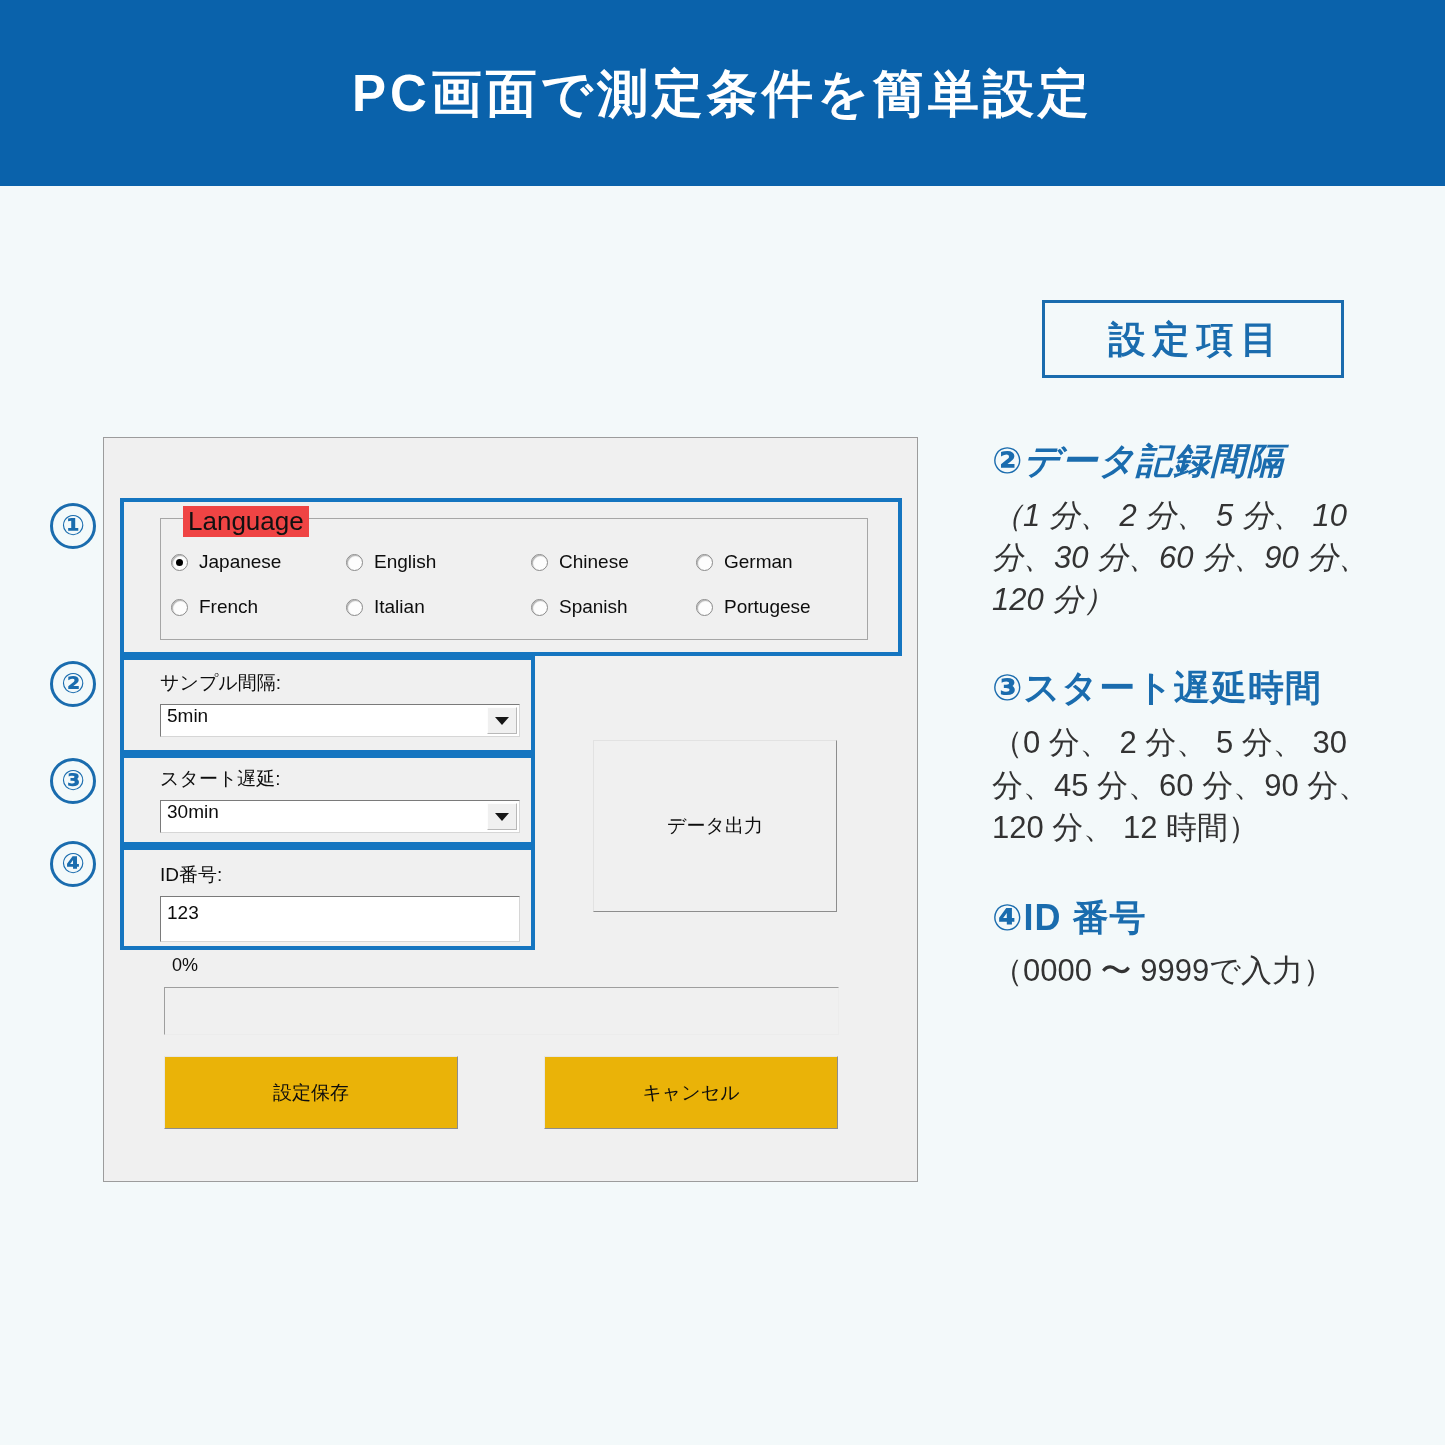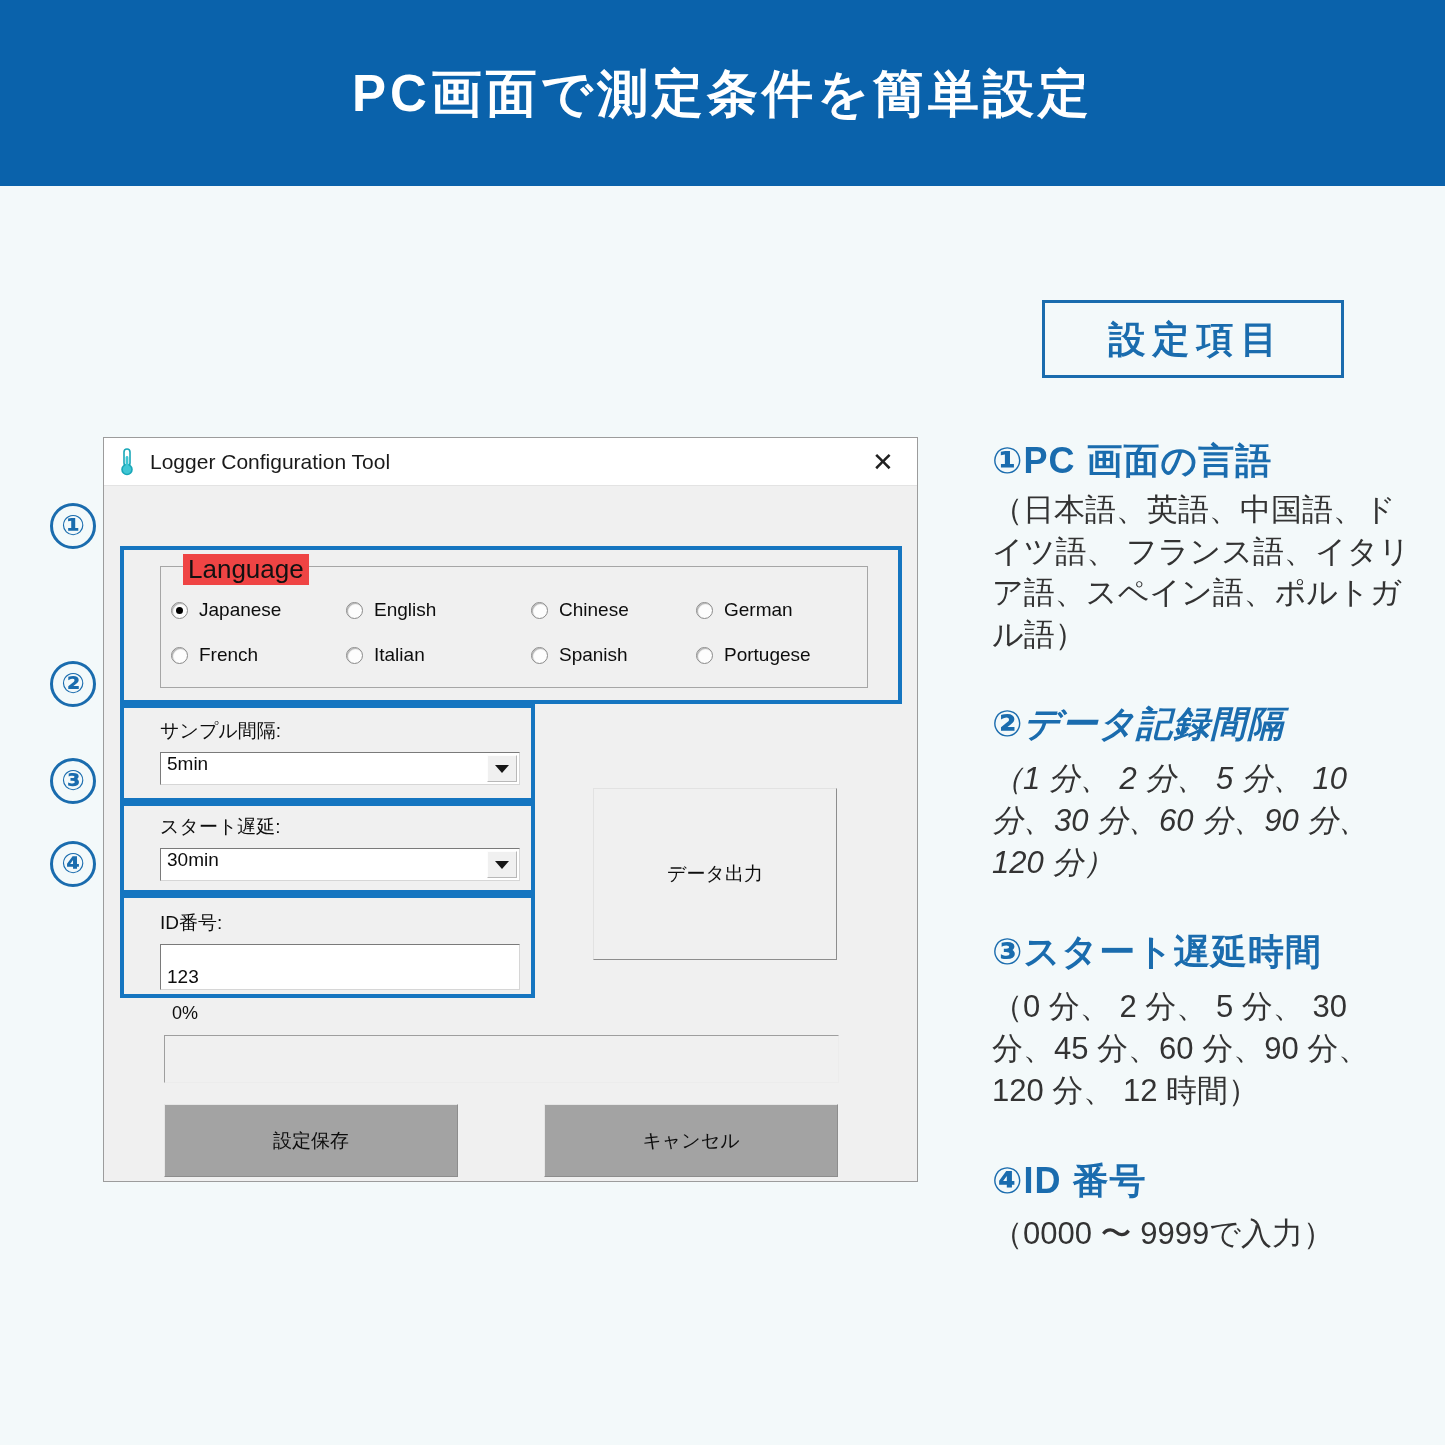--- a/index.html
+++ b/index.html
@@ -221,21 +221,21 @@
     border-top: 8px solid #161616;
   }
   .textbox {
     height: 46px;
     background: #ffffff;
     border: 1px solid #7a7a7a;
     border-right-color: #d6d6d6;
     border-bottom-color: #d6d6d6;
     display: flex;
     align-items: flex-start;
-    padding: 21px 0 0 6px;
+    padding: 5px 0 0 6px;
     cursor: text;
   }
   .textbox span {
     font-size: 19px;
     color: #0d0d0d;
     font-family: "Liberation Sans", sans-serif;
   }
 
   
   #btn-output {
@@ -267,21 +267,21 @@
     background: #f0f0f0;
     border: 1px solid #9e9e9e;
     border-right-color: #ececec;
     border-bottom-color: #ececec;
   }
 
   
   .btn-bottom {
     position: absolute;
     height: 73px;
-    background: #a3a3a3;
+    background: #eab308;
     border: 1px solid #e6e6e6;
     border-right-color: #8d8d8d;
     border-bottom-color: #8d8d8d;
     display: flex; align-items: center; justify-content: center;
     font-size: 19px; color: #0d0d0d;
     font-family: "Liberation Sans", sans-serif;
     cursor: pointer;
   }
   #btn-save   { left: 60px;  top: 618px; width: 294px; }
   #btn-cancel { left: 440px; top: 618px; width: 294px; text-align: right; }
@@ -340,31 +340,20 @@
   <div id="header-title">PC画面で測定条件を簡単設定</div>
 </div>
 
 <div class="marker" id="marker-1">①</div>
 <div class="marker" id="marker-2">②</div>
 <div class="marker" id="marker-3">③</div>
 <div class="marker" id="marker-4">④</div>
 
 <div id="dialog">
 
-  <div id="dialog-titlebar">
-    <span id="thermo-icon">
-      <svg width="22" height="30" viewBox="0 0 22 30" xmlns="http://www.w3.org/2000/svg">
-        <rect x="8" y="2" width="6" height="17" rx="3" fill="#ffffff" stroke="#19a7b8" stroke-width="1.6"></rect>
-        <circle cx="11" cy="22.5" r="5" fill="#3fc6d4" stroke="#19a7b8" stroke-width="1.6"></circle>
-        <rect x="9.6" y="9" width="2.8" height="12" rx="1.4" fill="#3fc6d4"></rect>
-      </svg>
-    </span>
-    <span id="dialog-title-text">Logger Configuration Tool</span>
-    <span id="dialog-close">✕</span>
-  </div>
 
   <div id="dialog-body">
 
     <div id="language-group">
       <span id="language-legend">Language</span>
 
       <div class="radio-row" id="radio-row-2">
         <label class="radio-item">
           <span class="radio-dot"></span>
           <span class="radio-label">French</span>
@@ -445,24 +434,20 @@
 
   </div>
 </div>
 
 <div id="right-col">
 
   <div id="settings-badge">
     <span id="settings-badge-text">設定項目</span>
   </div>
 
-  <div class="item-block" id="item-1">
-    <div class="item-title">①PC 画面の言語</div>
-    <div class="item-desc">（日本語、英語、中国語、ドイツ語、 フランス語、イタリア語、スペイン語、ポルトガル語）</div>
-  </div>
 
   <div class="item-block" id="item-2">
     <div class="item-title">②データ記録間隔</div>
     <div class="item-desc">（1 分、 2 分、 5 分、 10 分、30 分、60 分、90 分、120 分）</div>
   </div>
 
   <div class="item-block" id="item-3">
     <div class="item-title">③スタート遅延時間</div>
     <div class="item-desc">（0 分、 2 分、 5 分、 30 分、45 分、60 分、90 分、120 分、 12 時間）</div>
   </div>

